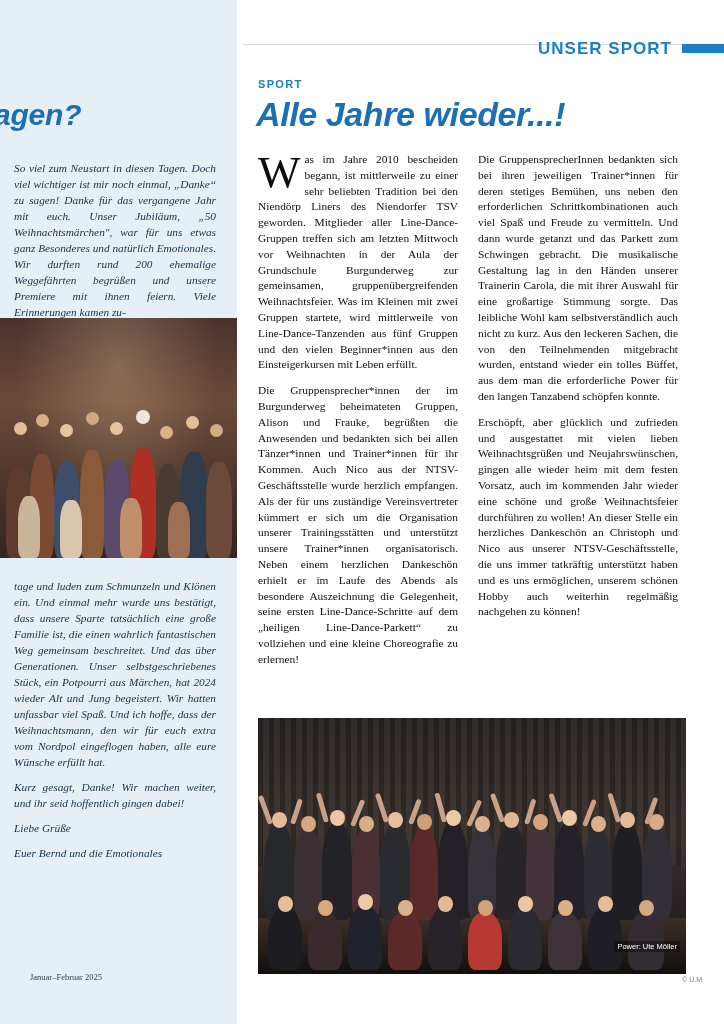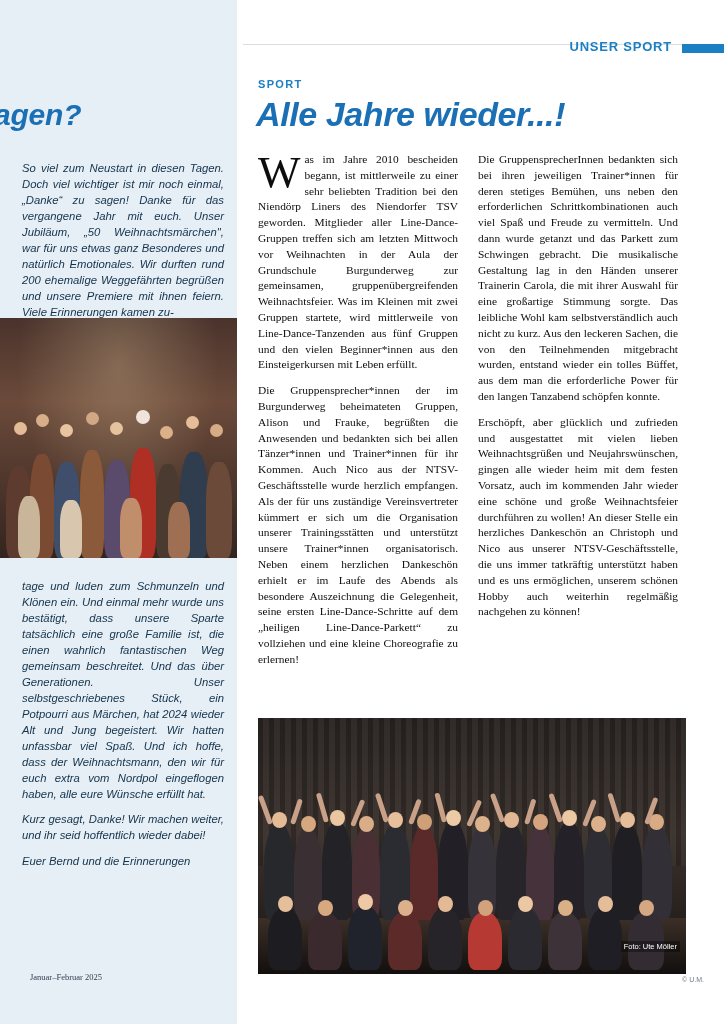--- a/index.html
+++ b/index.html
@@ -13,21 +13,21 @@
   }
 
   
   .header-rule {
     position: absolute; top: 44px; left: 0; width: 724px; height: 1px;
     background: #d9dde2;
   }
   .header-label {
     position: absolute; top: 39px; right: 52px;
     font-family: "Liberation Sans", sans-serif;
-    font-size: 13px; font-weight: 700; letter-spacing: .06em;
+    font-size: 17px; font-weight: 700; letter-spacing: .06em;
     color: #1b7fc4;
   }
   .header-block {
     position: absolute; top: 44px; right: 0; width: 42px; height: 9px;
     background: #1b7fc4;
   }
 
   
   .left-page {
     position: absolute; top: 0; left: 0; width: 243px; height: 1024px;
@@ -42,22 +42,22 @@
     background: #ffffff;
   }
   .left-headline {
     position: absolute; top: 98px; left: -6px; width: 230px;
     font-family: "Liberation Sans", sans-serif;
     font-style: italic; font-weight: 700;
     font-size: 30px; color: #1b6fb5;
     letter-spacing: -0.2px;
   }
   .left-col {
-    position: absolute; left: 22px; width: 202px;
-    font-family: Liberation Sans, sans-serif;
+    position: absolute; left: 14px; width: 202px;
+    font-family: Liberation Serif, serif;
     font-style: italic;
     font-size: 11.3px; line-height: 1.42;
     color: #14324a;
     text-align: justify;
   }
   .left-col p { margin: 0 0 9px 0; }
   .left-col-1 { top: 160px; }
   .left-col-2 { top: 578px; }
   .left-photo {
     position: absolute; top: 318px; left: 0; width: 237px; height: 240px;
@@ -202,22 +202,23 @@
     <div class="p-head" style="left:86px;  top:94px;  width:13px;height:13px;background:#d2a784;"></div>
     <div class="p-head" style="left:110px; top:104px; width:13px;height:13px;background:#e6c29e;"></div>
     <div class="p-head" style="left:136px; top:92px;  width:14px;height:14px;background:#f0e4da;"></div>
     <div class="p-head" style="left:160px; top:108px; width:13px;height:13px;background:#dcb189;"></div>
     <div class="p-head" style="left:186px; top:98px;  width:13px;height:13px;background:#e5bd98;"></div>
     <div class="p-head" style="left:210px; top:106px; width:13px;height:13px;background:#d6ab86;"></div>
   </div>
 
   <div class="left-col left-col-2">
     <p>tage und luden zum Schmunzeln und Klönen ein. Und einmal mehr wurde uns bestätigt, dass unsere Sparte tatsächlich eine große Familie ist, die einen wahrlich fantastischen Weg gemeinsam beschreitet. Und das über Generationen. Unser selbstgeschriebenes Stück, ein Potpourri aus Märchen, hat 2024 wieder Alt und Jung begeistert. Wir hatten unfassbar viel Spaß. Und ich hoffe, dass der Weihnachtsmann, den wir für euch extra vom Nordpol eingeflogen haben, alle eure Wünsche erfüllt hat.</p>
-    <p>Kurz gesagt, Danke! Wir machen weiter, und ihr seid hoffentlich wieder dabei!</p>
-    <p>Euer Bernd und die Erinnerungen</p>
+    <p>Kurz gesagt, Danke! Wir machen weiter, und ihr seid hoffentlich gingen dabei!</p>
+    <p>Liebe Grüße</p>
+    <p>Euer Bernd und die Emotionales</p>
   </div>
 
   <div class="left-footer">Januar–Februar 2025</div>
   <div class="left-divider"></div>
 </div>
 
 <div class="kicker">SPORT</div>
 <div class="headline">Alle Jahre wieder...!</div>
 
 <div class="col col-left">
@@ -297,15 +298,15 @@
   <div class="p-head" style="left:60px;  bottom:58px; width:15px;height:16px;background:#d7a981;"></div>
   <div class="p-head" style="left:100px; bottom:64px; width:15px;height:16px;background:#eec9a5;"></div>
   <div class="p-head" style="left:140px; bottom:58px; width:15px;height:16px;background:#dcb08a;"></div>
   <div class="p-head" style="left:180px; bottom:62px; width:15px;height:16px;background:#e3ba95;"></div>
   <div class="p-head" style="left:220px; bottom:58px; width:15px;height:16px;background:#d2a27c;"></div>
   <div class="p-head" style="left:260px; bottom:62px; width:15px;height:16px;background:#ecc7a3;"></div>
   <div class="p-head" style="left:300px; bottom:58px; width:15px;height:16px;background:#dab087;"></div>
   <div class="p-head" style="left:340px; bottom:62px; width:15px;height:16px;background:#e5bd99;"></div>
   <div class="p-head" style="left:381px; bottom:58px; width:15px;height:16px;background:#d5a782;"></div>
 
-  <div class="photo-credit">Foto: Ute Möller</div>
+  <div class="photo-credit">Power: Ute Möller</div>
 </div>
 <div class="photo-copy" style="position:absolute; right:20px; top:976px;">© U.M.</div>
 
 </body></html>

